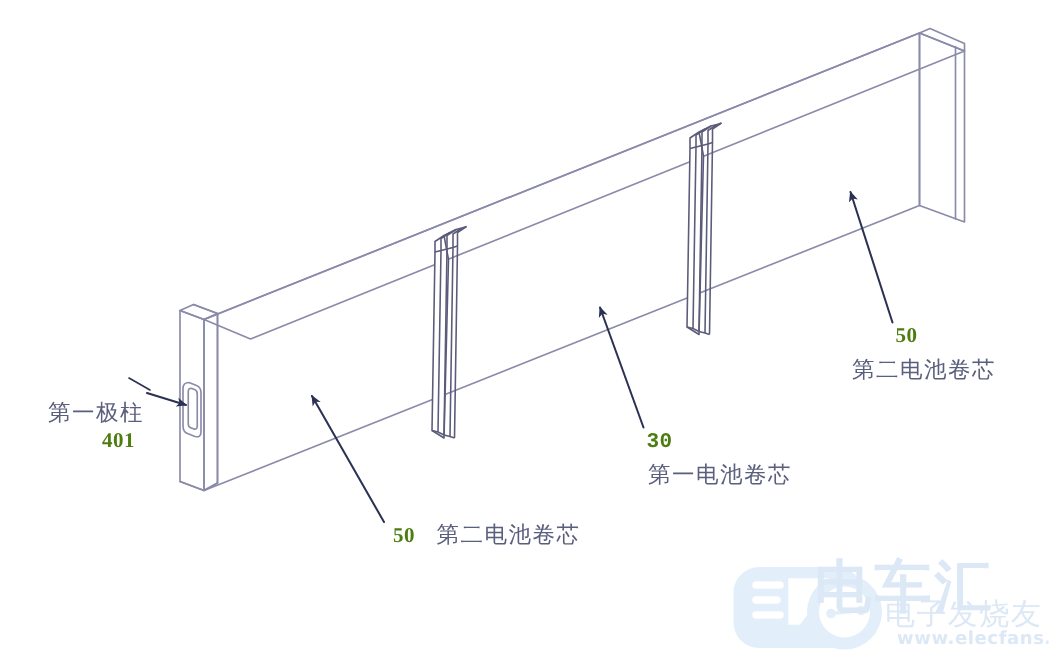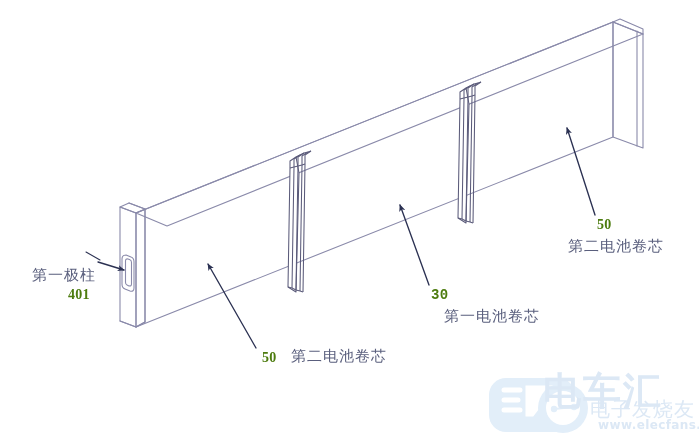--- a/index.html
+++ b/index.html
@@ -150,21 +150,21 @@
 
   <div class="label-layer">
 
     <div class="lbl lbl-num" style="left:68px; top:247px;margin-top:40px;">401</div>
     <div class="lbl lbl-cn" style="left:32px; top:268px;font-family:Liberation Mono, monospace;">第一极柱</div>
 
     <div class="lbl lbl-num" style="left:262px; top:350px;">50</div>
     <div class="lbl lbl-cn" style="left:291px; top:348px;">第二电池卷芯</div>
 
     <div class="lbl lbl-num" style="left:431px; top:287px;font-family:Liberation Mono, monospace;">30</div>
-    <div class="lbl lbl-cn" style="left:444px; top:308px;">第一电池卷芯</div>
+    <div class="lbl lbl-cn" style="left:432px; top:308px;">第一电池卷芯</div>
 
     <div class="lbl lbl-num" style="left:597px; top:217px;">50</div>
     <div class="lbl lbl-cn" style="left:568px; top:238px;">第二电池卷芯</div>
 
     <div class="wm-text" style="left:543px; top:366px; font-size:38px; font-weight:700; letter-spacing:2px;">电车汇</div>
     <div class="wm-text" style="left:578px; top:396px; font-size:20px; font-weight:400; letter-spacing:1px;margin-left:12px;">电子发烧友</div>
     <div class="wm-text" style="left:598px; top:418px; font-size:12px; font-weight:700; letter-spacing:0.4px;">www.elecfans.com</div>
   </div>
 
 </div>

